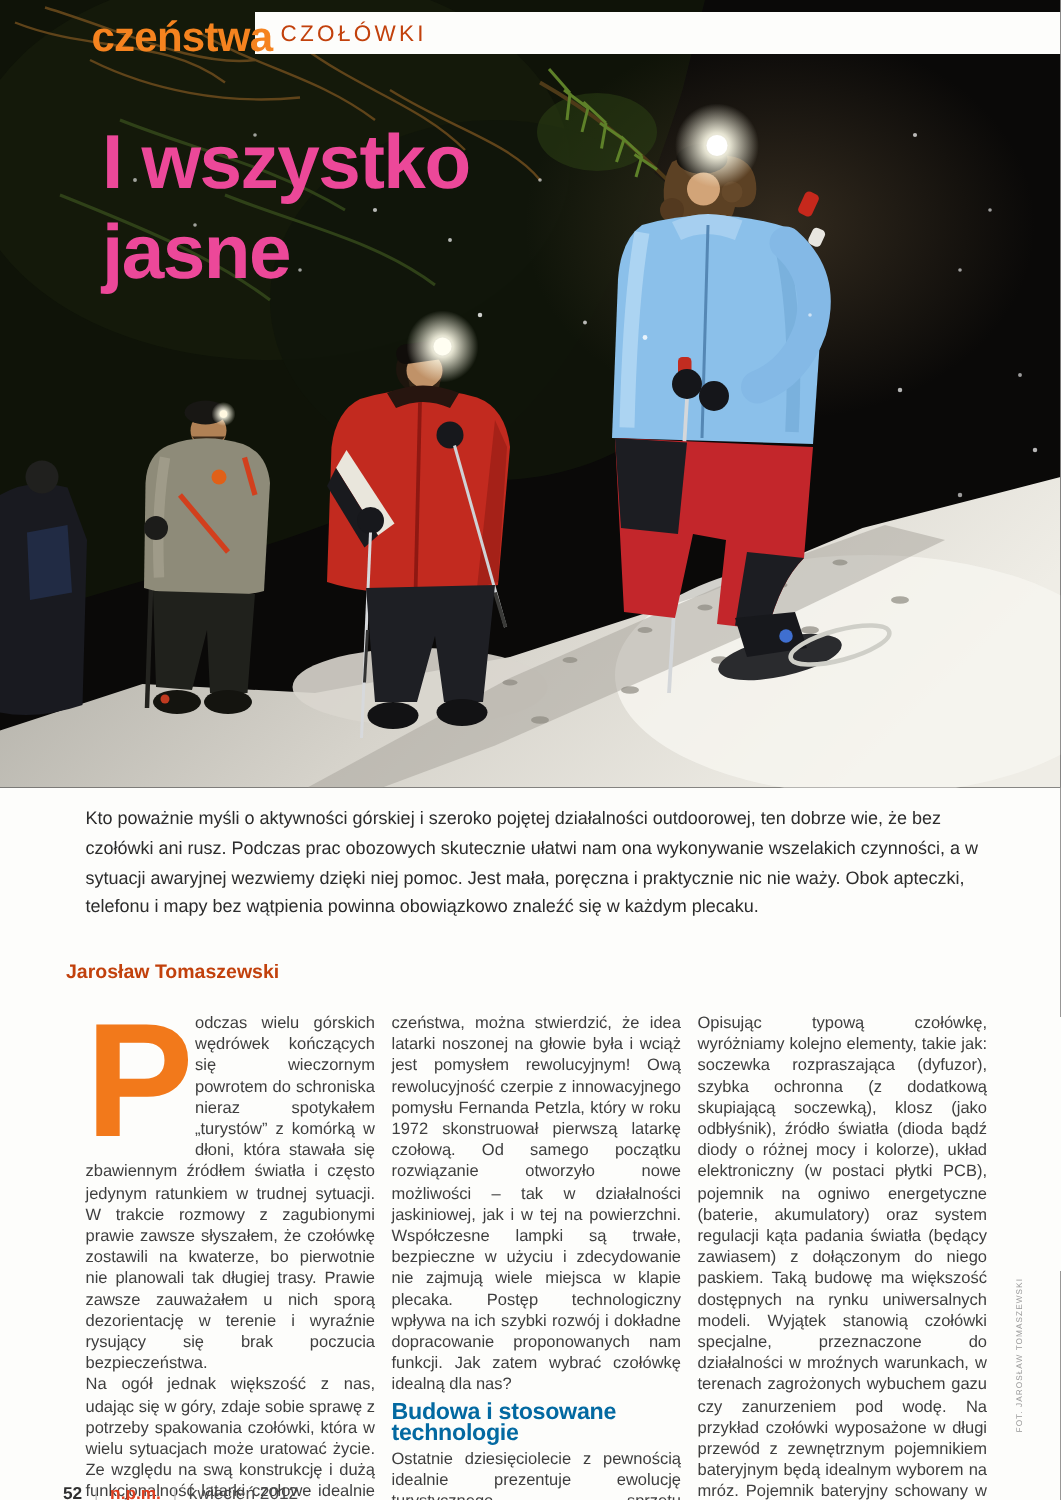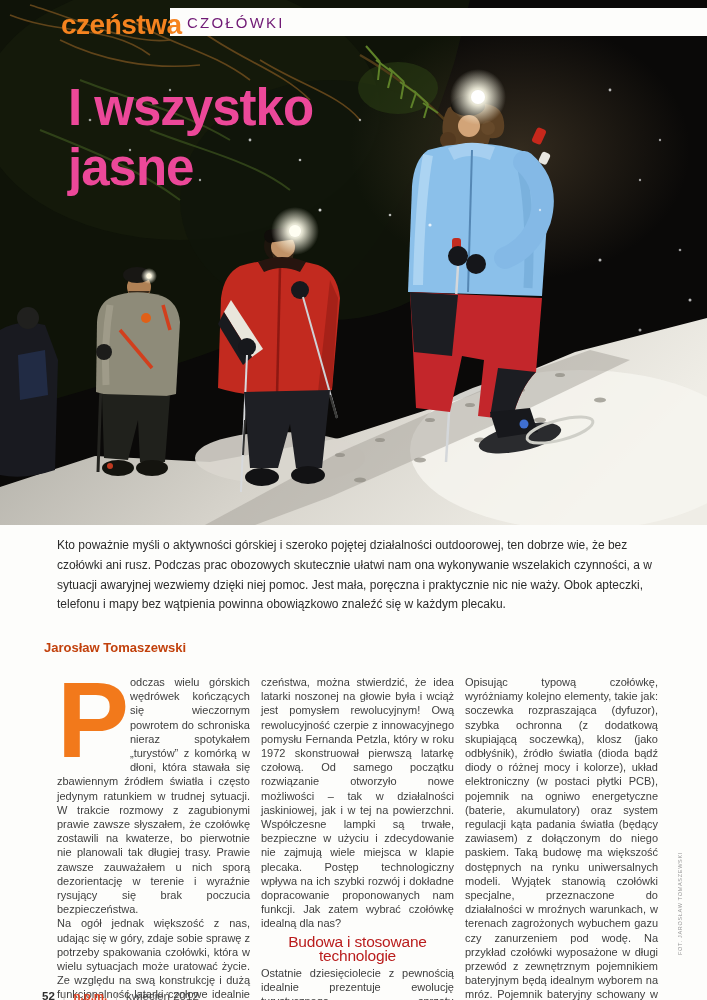--- a/index.html
+++ b/index.html
@@ -4,36 +4,36 @@
 <style>
   html,body{margin:0;padding:0;background:#9a9a9a;}
   .page{
     position:relative;width:707px;height:1000px;margin:0 auto;background:#fdfdfb;
     font-family:"Liberation Sans",sans-serif;overflow:hidden;
   }
   
   .hero{position:absolute;top:0;left:0;width:707px;height:525px;background:#0a0908;}
   .hero svg{position:absolute;top:0;left:0;display:block;}
   .band{position:absolute;top:8px;left:170px;width:537px;height:28px;background:#fdfdfb;display:flex;align-items:center;}
-  .topic{margin-left:17px;font-size:15px;letter-spacing:2.2px;color:#701a75;}
+  .topic{margin-left:17px;font-size:15px;letter-spacing:2.2px;color:#c2410c;}
   .section-label{position:absolute;top:9px;left:61px;font-size:28px;font-weight:bold;color:#f5831f;letter-spacing:-0.5px;}
   .title{position:absolute;left:68px;top:78px;margin:0;color:#ec4899;font-size:51px;line-height:60px;font-weight:bold;letter-spacing:-1px;}
   .title span{display:block;}
   
   .lead{position:absolute;left:57px;top:536px;width:606px;margin:0;font-size:12px;line-height:19.8px;color:#2c2c2c;}
   .author{position:absolute;left:44px;top:640px;margin:0;font-size:13px;font-weight:bold;color:#c2410c;}
   
   .cols{position:absolute;left:57px;top:675px;width:601px;display:flex;gap:11px;}
   .col{flex:1;min-width:0;font-size:11px;line-height:14.2px;text-align:justify;color:#3e3e3e;}
   .col p{margin:0;}
   .dropcap{
     float:left;width:64px;margin:2px 9px 0 0;color:#f2791b;font-weight:bold;
     font-size:108px;line-height:85px;text-align:left;
   }
-  .subhead{margin:4px 0 3px;font-size:15.5px;font-weight:normal;color:#b91c1c;text-align:center;letter-spacing:-0.2px;}
+  .subhead{margin:4px 0 3px;font-size:15.5px;font-weight:bold;color:#0369a1;text-align:left;letter-spacing:-0.2px;}
   
   .footer{position:absolute;left:42px;top:966px;display:flex;align-items:baseline;gap:8px;font-size:11.5px;color:#4a4a4a;}
   .pg{font-weight:bold;color:#2f2f2f;}
   .sep{color:#b9b9b9;font-size:10px;}
   .mag{font-weight:bold;color:#e04020;margin-top:24px;}
   .credit{
     position:absolute;left:677px;top:852px;font-size:5.5px;color:#989898;letter-spacing:0.7px;
     writing-mode:vertical-rl;transform:rotate(180deg);white-space:nowrap;
   }
 </style>

